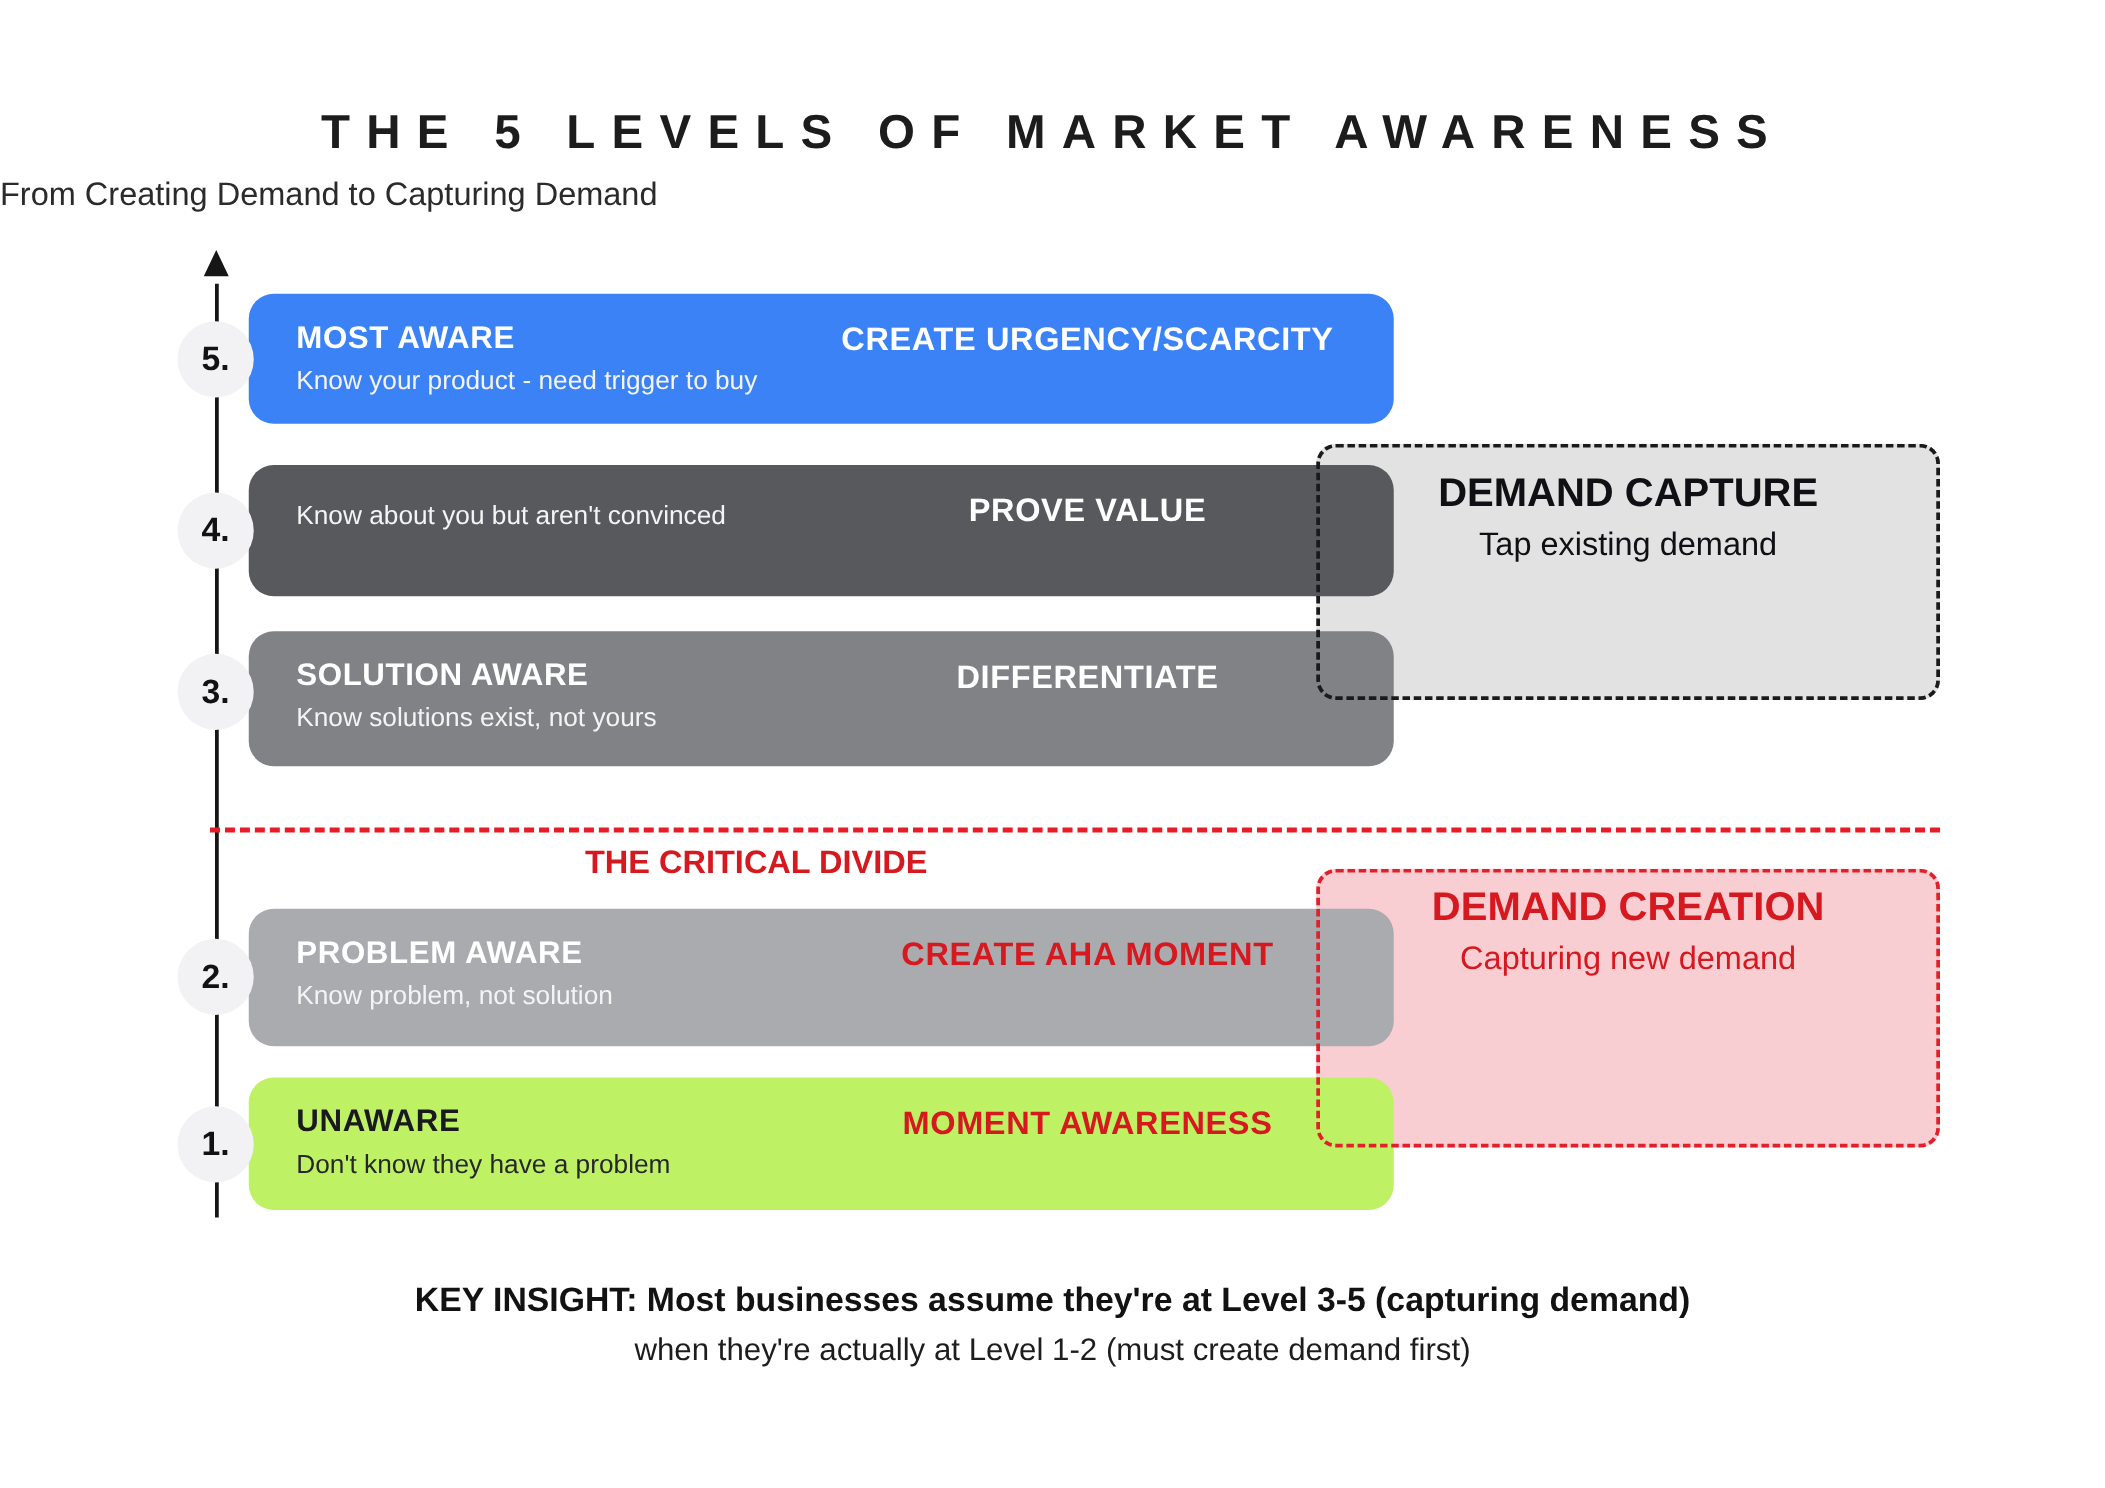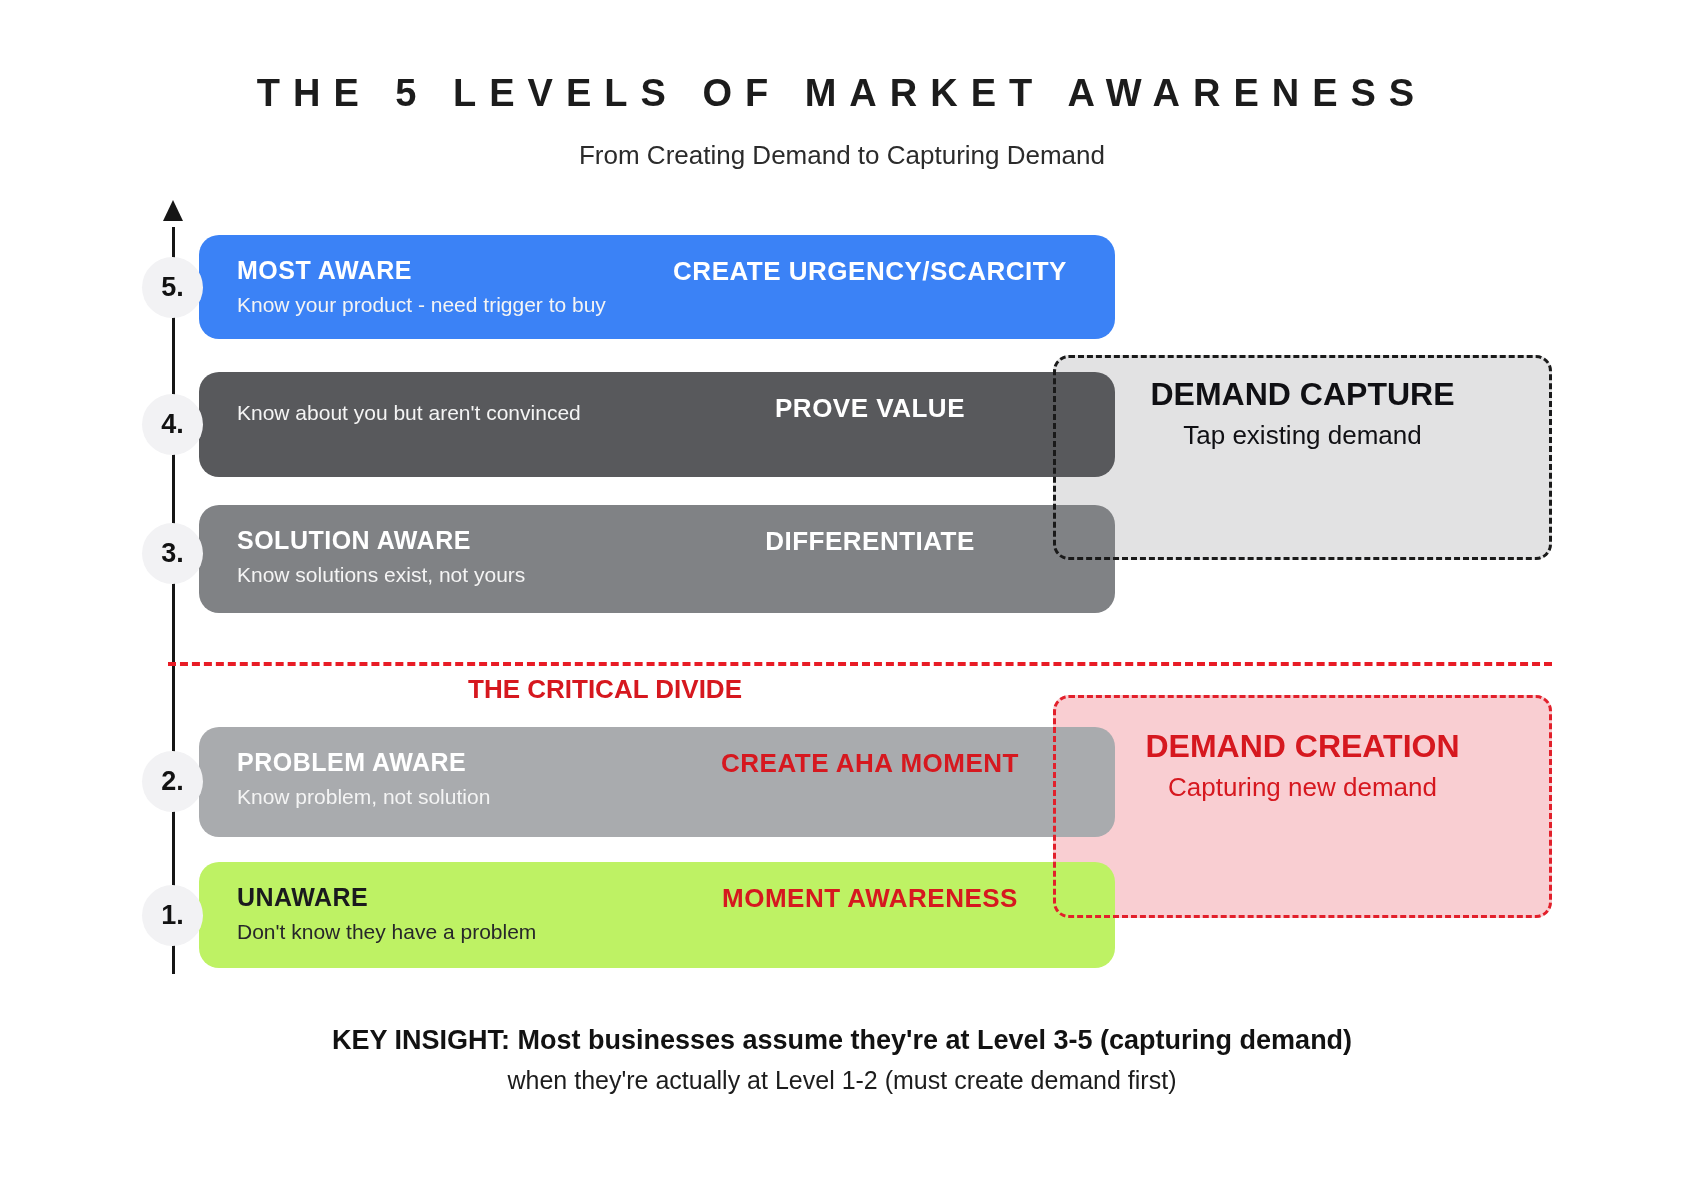--- a/index.html
+++ b/index.html
@@ -1,22 +1,22 @@
 <!DOCTYPE html>
 <html><head>
 <meta charset="utf-8">
 <style>
   * { margin:0; padding:0; box-sizing:border-box; }
   html,body { background:#ffffff; }
   body { width:1684px; height:1190px; font-family:"Liberation Sans", sans-serif; }
   .page { position:relative; width:1684px; height:1190px; background:#ffffff; overflow:hidden; }
 
-  .title { position:absolute; top:72px; left:0; right:0; text-align:center;
+  .title { position:absolute; top:85px; left:0; right:0; text-align:center;
            font-size:38px; font-weight:600; letter-spacing:13px; color:#1c1c1c; white-space:nowrap; }
-  .subtitle { position:absolute; top:140px; left:0; right:0; text-align:center;
+  .subtitle { position:absolute; top:140px; left:0; right:0; text-align:left;
               font-size:26px; font-weight:400; color:#2b2b2b; }
 
   .axis-arrow { position:absolute; left:163px; top:200px; width:0; height:0;
                 border-left:10px solid transparent; border-right:10px solid transparent;
                 border-bottom:21px solid #161616; }
   .axis-line { position:absolute; left:172px; top:227px; width:3px; height:747px; background:#161616; z-index:0; }
 
   .level-circle { position:absolute; left:142px; width:61px; height:61px; border-radius:50%;
                   background:#f2f2f4; display:flex; align-items:center; justify-content:center;
                   font-weight:700; font-size:27px; color:#121212; z-index:4; }
@@ -41,21 +41,21 @@
   .action-red { color:#d6181f; }
 
   .divide-line { position:absolute; left:168px; top:662px; width:1384px; height:0;
                  border-top:4px dashed #e81c26; z-index:2; }
   .divide-label { position:absolute; left:450px; top:674px; width:310px; text-align:center;
                   font-size:26px; font-weight:700; color:#d6181f; white-space:nowrap; }
 
   .sidebox-border { position:absolute; left:1053px; width:499px; border-radius:16px; z-index:3;
                     background:transparent; text-align:center; }
   .capture-border { top:355px; height:205px; border:3px dashed #1a1a1a; color:#101014; padding-top:18px; }
-  .creation-border { top:695px; height:223px; border:3px dashed #e2202b; color:#d6181f; padding-top:30px; }
+  .creation-border { top:695px; height:223px; border:3px dashed #e2202b; color:#d6181f; padding-top:9px; }
   .sidebox-title { font-size:32px; font-weight:700; }
   .sidebox-desc { font-size:26px; font-weight:400; margin-top:7px; }
 
   .insight { position:absolute; top:1025px; left:0; right:0; text-align:center; color:#121212; }
   .insight-l1 { font-size:27px; font-weight:700; }
   .insight-l2 { font-size:25px; font-weight:400; margin-top:10px; color:#1d1d1d; }
 </style>
 </head>
 <body>
 

